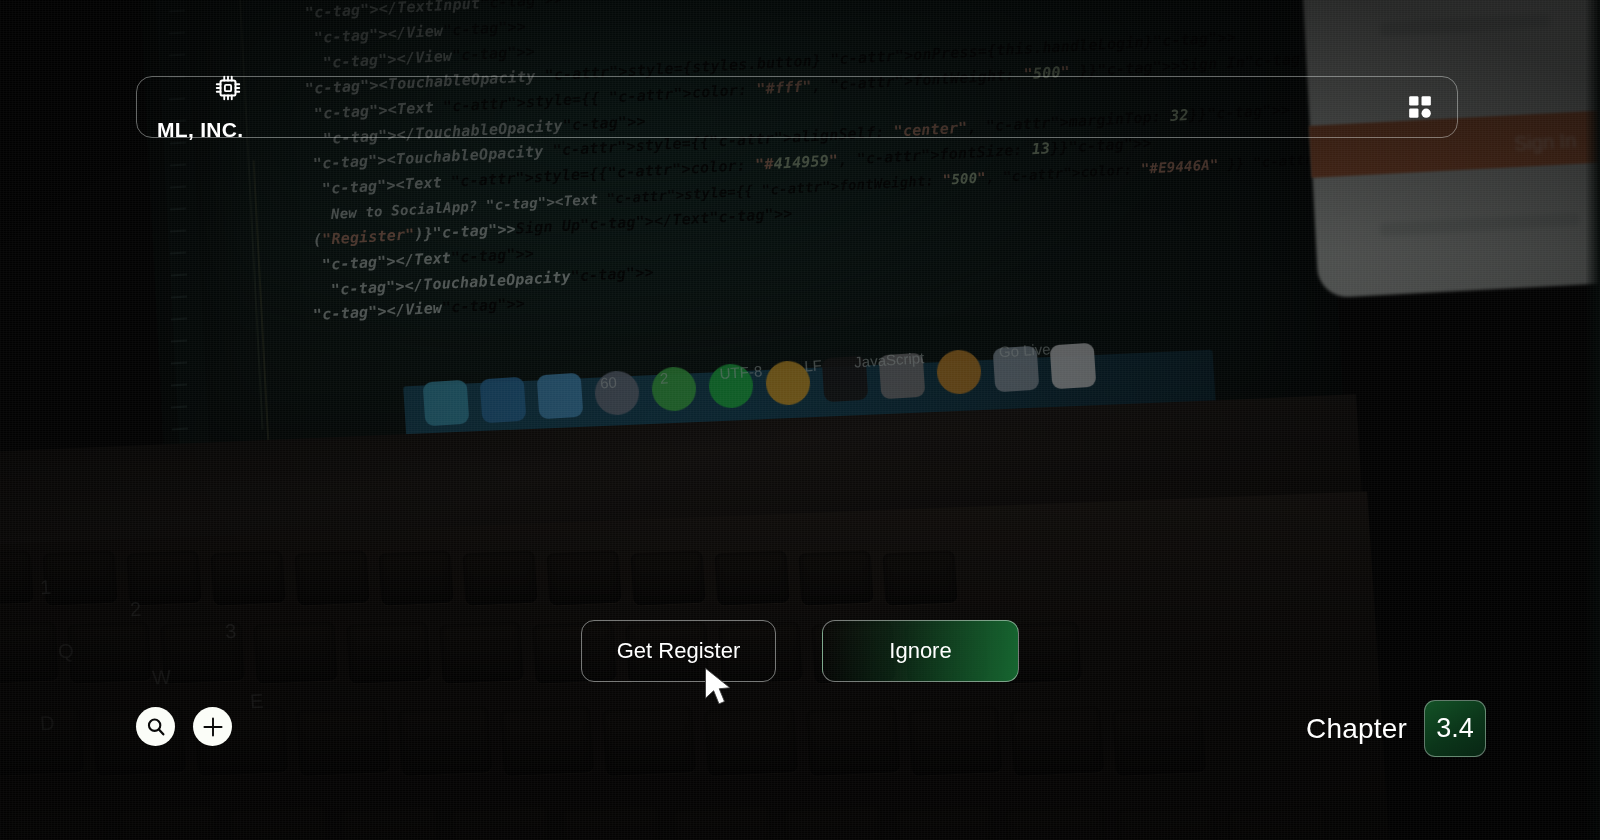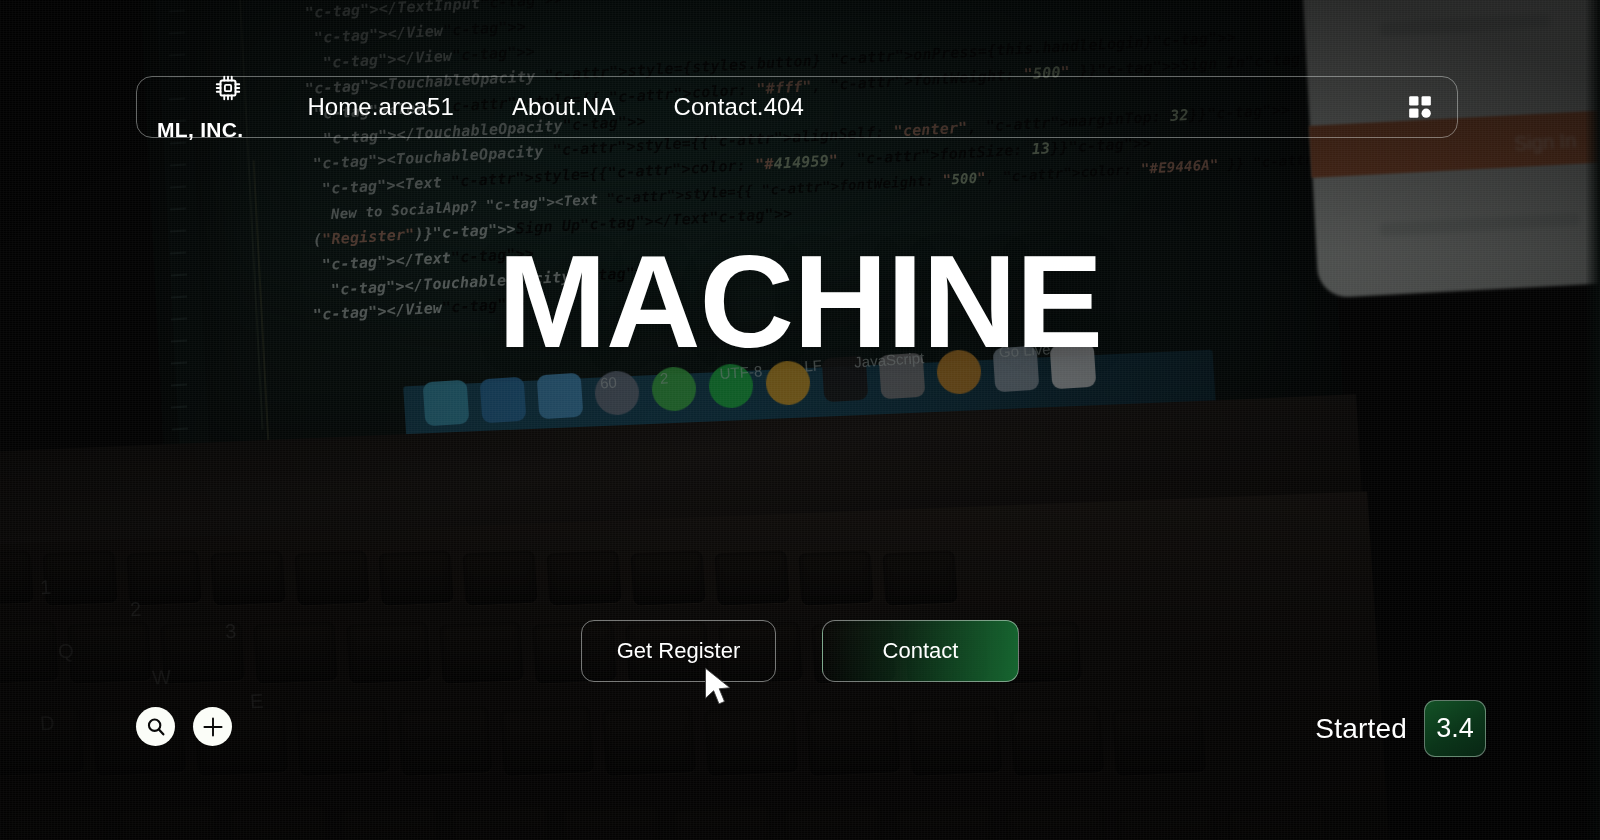--- a/index.html
+++ b/index.html
@@ -382,63 +382,57 @@
         <g stroke="#fff" stroke-width="1.5" stroke-linecap="round">
           <path d="M9 6V3M12 6V3M15 6V3"></path>
           <path d="M9 21v-3M12 21v-3M15 21v-3"></path>
           <path d="M6 9H3M6 12H3M6 15H3"></path>
           <path d="M21 9h-3M21 12h-3M21 15h-3"></path>
         </g>
       </svg>
       <span class="brand-name">ML, INC.</span>
     </div>
 
-    <div class="nav-links">
-      <span class="nav-link">Home.area51</span>
-      <span class="nav-link">About.NA</span>
-      <span class="nav-link">Contact.404</span>
-    </div>
 
     <div class="nav-spacer"></div>
 
     <svg class="grid-icon" viewBox="0 0 24 24">
       <rect x="2" y="2" width="8.6" height="8.6" rx="1.2" fill="#fff"></rect>
       <rect x="13.4" y="2" width="8.6" height="8.6" rx="1.2" fill="#fff"></rect>
       <rect x="2" y="13.4" width="8.6" height="8.6" rx="1.2" fill="#fff"></rect>
       <circle cx="17.7" cy="17.7" r="4.3" fill="#fff"></circle>
     </svg>
   </div>
 
   <div class="hero">
     <div class="headline">
-      <span>MACHINE</span>
     </div>
   </div>
 
   <div class="ctas">
     <button class="btn btn-primary">Get Register</button>
-    <button class="btn btn-ignore">Contact</button>
+    <button class="btn btn-ignore">Ignore</button>
   </div>
 
   <div class="fab-row">
     <div class="fab">
       <svg width="22" height="22" viewBox="0 0 24 24">
         <circle cx="10.5" cy="10" r="6.2" fill="none" stroke="#0a0a0a" stroke-width="2.3"></circle>
         <path d="M15.2 14.8L20 20" stroke="#0a0a0a" stroke-width="2.5" stroke-linecap="round"></path>
       </svg>
     </div>
     <div class="fab">
       <svg width="24" height="24" viewBox="0 0 24 24">
         <path d="M12 3.4V20.6M3.4 12H20.6" stroke="#0a0a0a" stroke-width="1.9" stroke-linecap="round"></path>
       </svg>
     </div>
   </div>
 
   <div class="chapter-wrap">
-    <span class="chapter-label">Started</span>
+    <span class="chapter-label">Chapter</span>
     <div class="chapter-box">3.4</div>
   </div>
 
   <svg class="cursor" viewBox="0 0 24 32" style="left: 703px; top: 667px;">
     <path d="M2 1 L2 25 L8.5 19 L12.8 29.5 L17.2 27.6 L13 17.4 L21.5 16.6 Z" fill="#fff" stroke="#3a3a3a" stroke-width=".7"></path>
   </svg>
 
 </div>
 
 </body></html>

